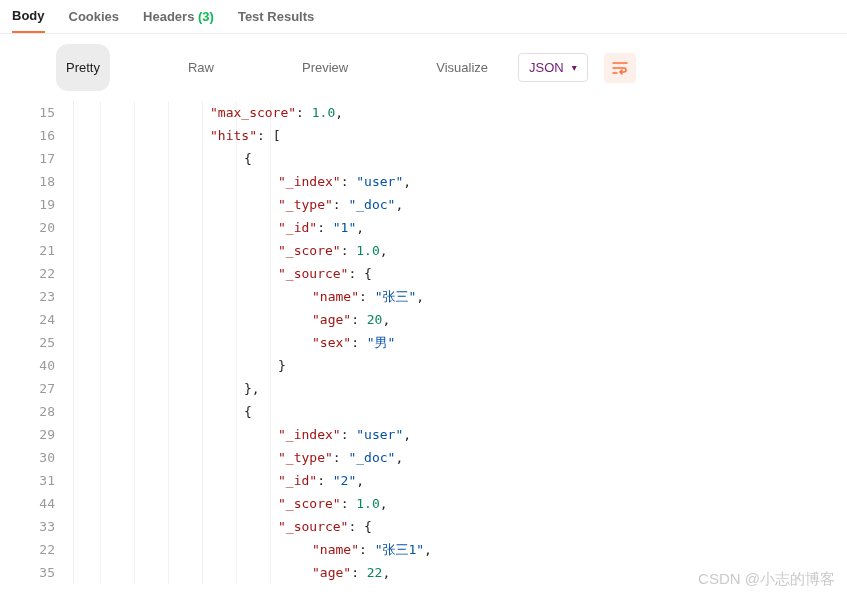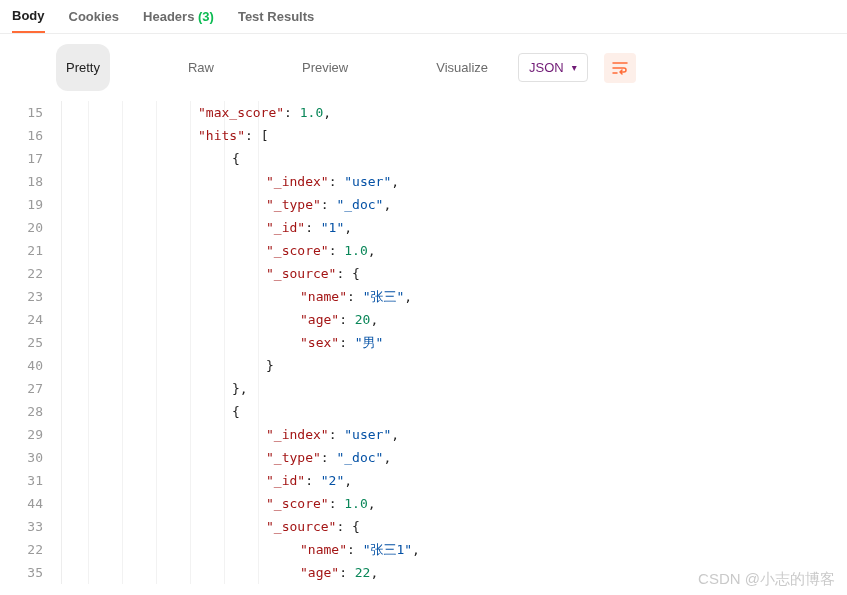--- a/index.html
+++ b/index.html
@@ -10,21 +10,21 @@
 .tab .count { color: #0cbb52; }
 .toolbar { display: flex; align-items: center; gap: 8px; padding: 10px 12px; }
 .seg { display: flex; gap: 24px; background: transparent; }
 .seg-btn { color: #6b6b6b; padding: 16px 10px; cursor: pointer; border-radius: 12px; margin-left: 44px; }
 .seg-btn.active { background: #ececec; color: #212121; }
 .dropdown { display: flex; align-items: center; gap: 8px; border: 1px solid #e0e0e0; border-radius: 4px; padding: 6px 10px; color: #701a75; cursor: pointer; margin-left: 12px; }
 .chev { font-size: 10px; }
 .wrap-btn { width: 32px; height: 30px; display: flex; align-items: center; justify-content: center; background: #fdefe9; border-radius: 4px; margin-left: 8px; cursor: pointer; }
 .wrap-btn svg path { stroke: #ff6c37; }
 .code-area { display: flex; font-family: Consolas, Monaco, monospace; font-size: 13px; line-height: 23px; }
-.gutter { width: 62px; text-align: right; padding-right: 18px; color: #9a9a9a; background: #fff; border-right: 1px solid #ededed; user-select: none; }
+.gutter { width: 74px; text-align: right; padding-right: 18px; color: #9a9a9a; background: #fff; border-right: 1px solid #ededed; user-select: none; }
 .gutter div { height: 23px; }
 .code { flex: 1; position: relative; padding-left: 8px; overflow: hidden; }
 .guide { position: absolute; top: 0; bottom: 0; width: 1px; background: #f2f2f2; }
 .code-line { height: 23px; white-space: pre; position: relative; }
 .k { color: #a31515; }
 .s { color: #0451a5; }
 .n { color: #098658; }
 .p { color: #212121; }
 .watermark { position: fixed; right: 12px; bottom: 6px; color: rgba(120,120,120,0.4); font-size: 15px; pointer-events: none; }
 </style>

